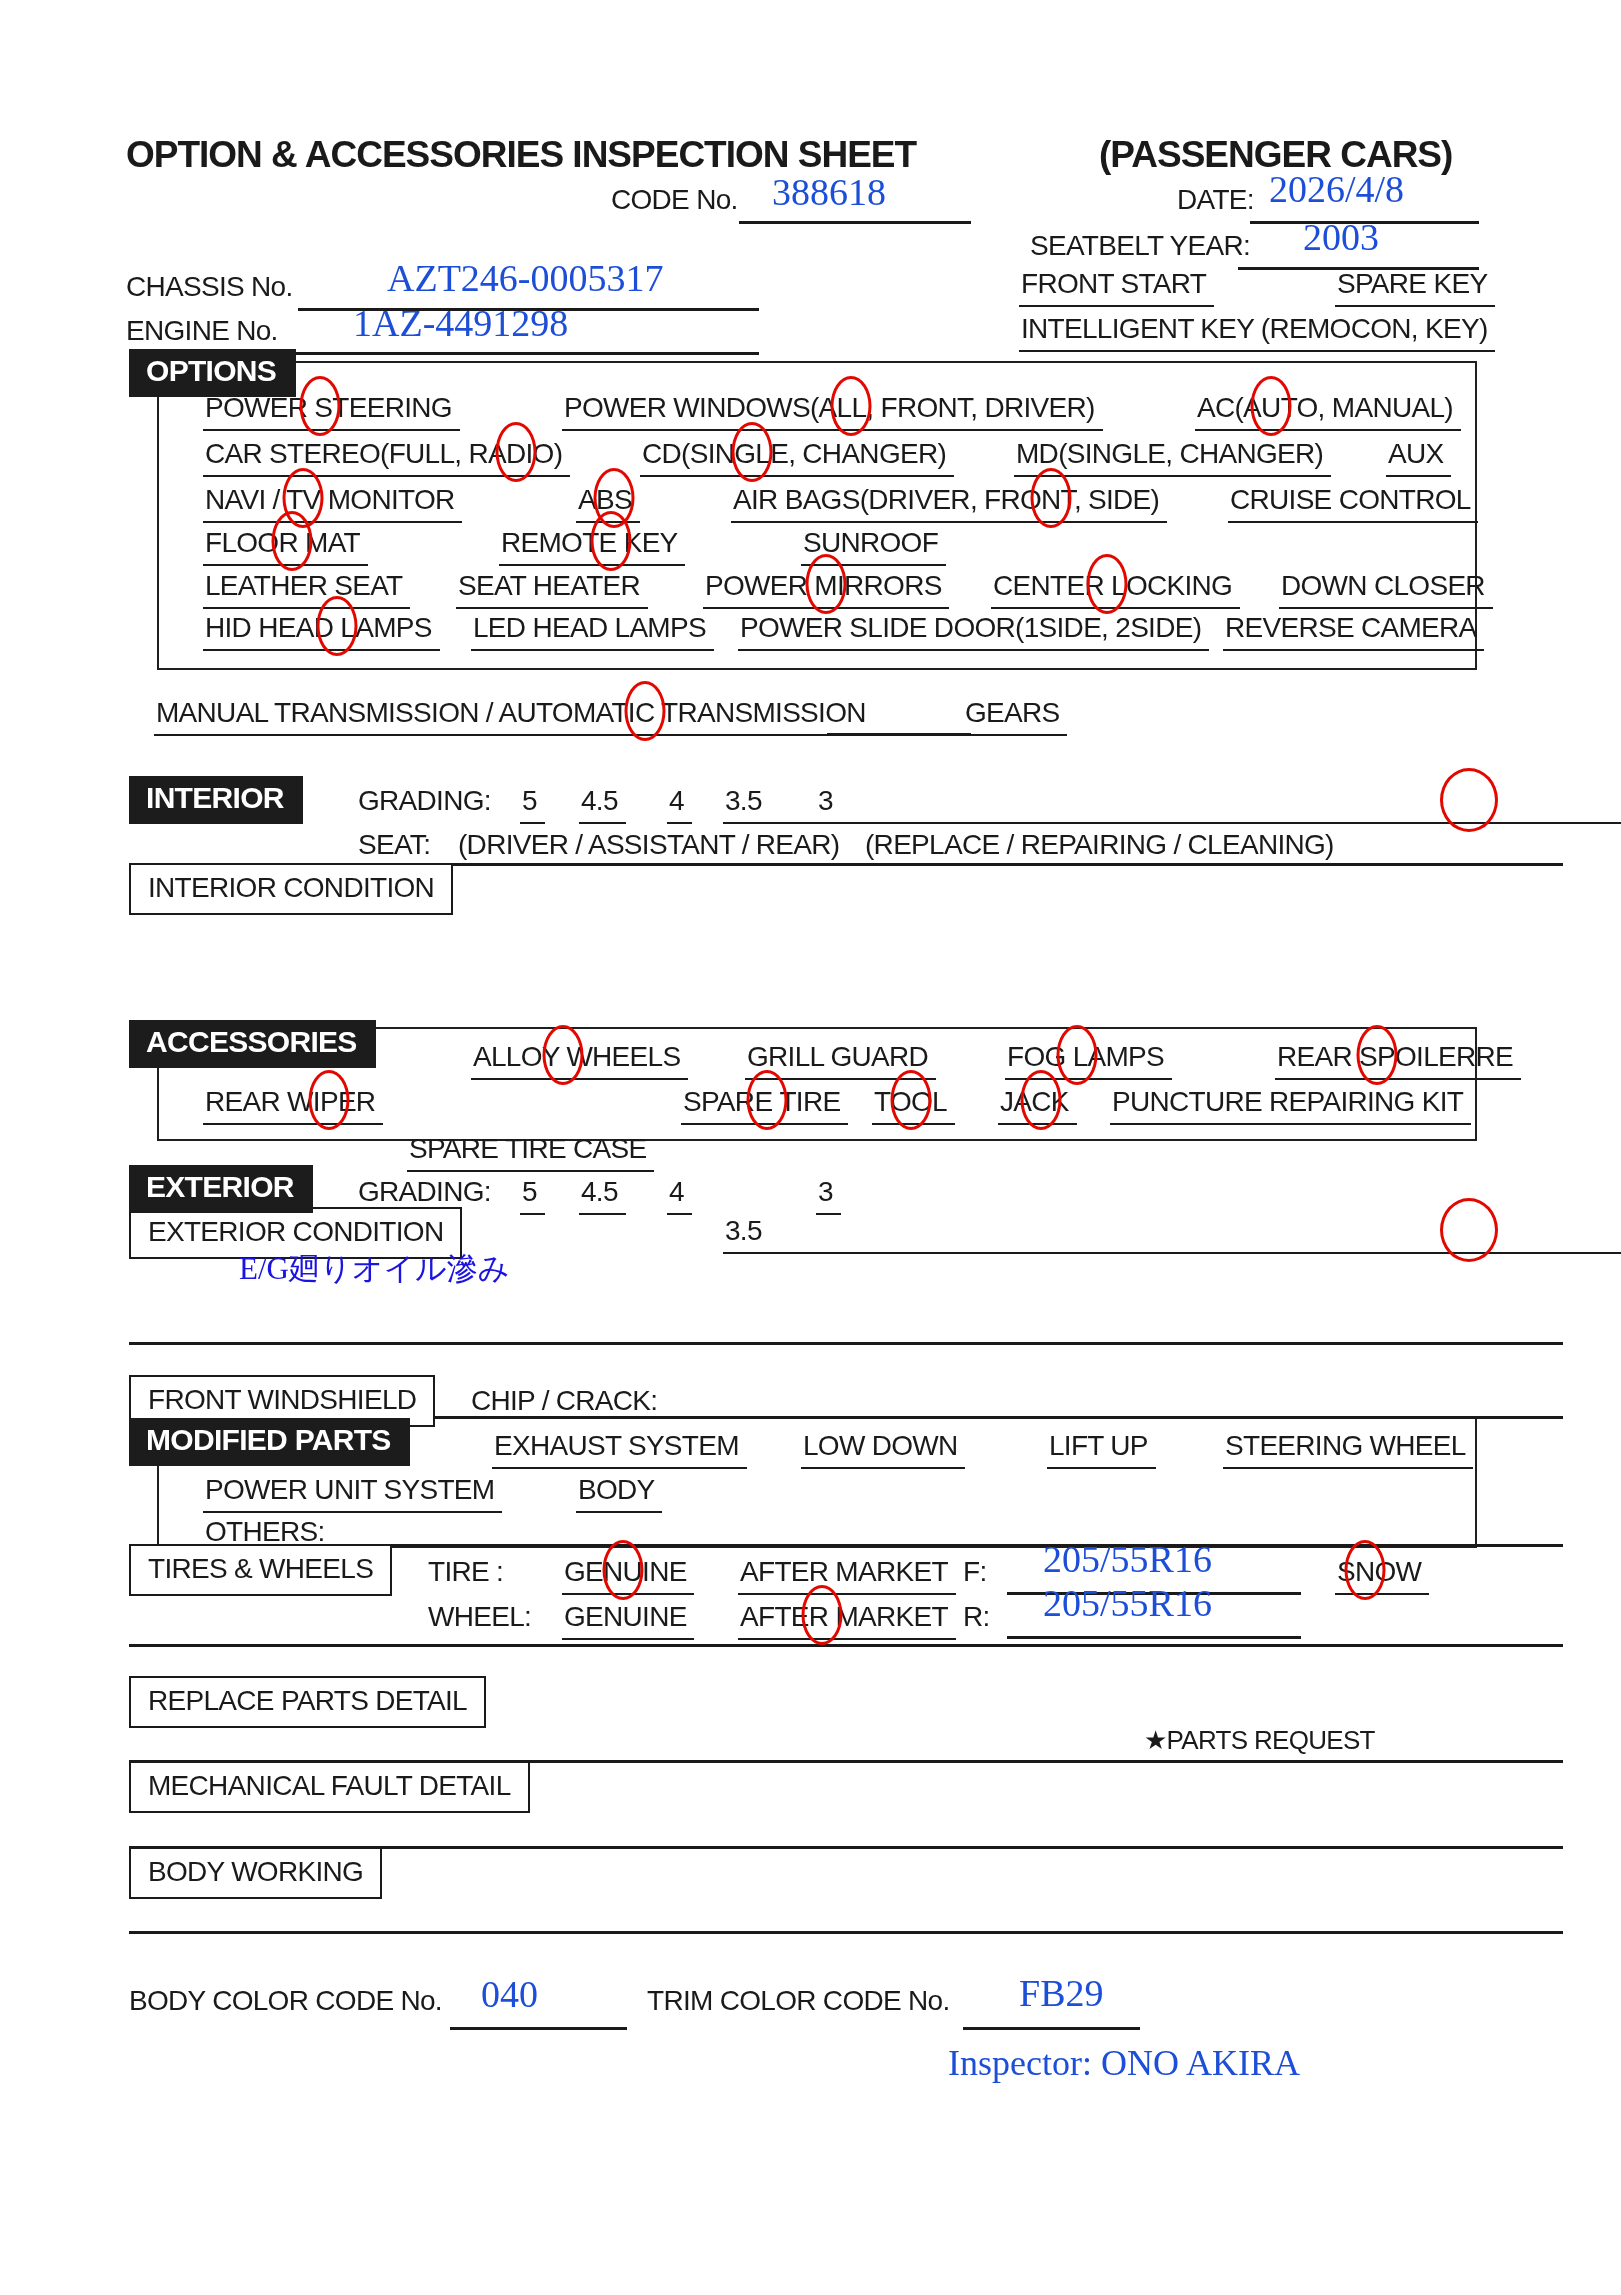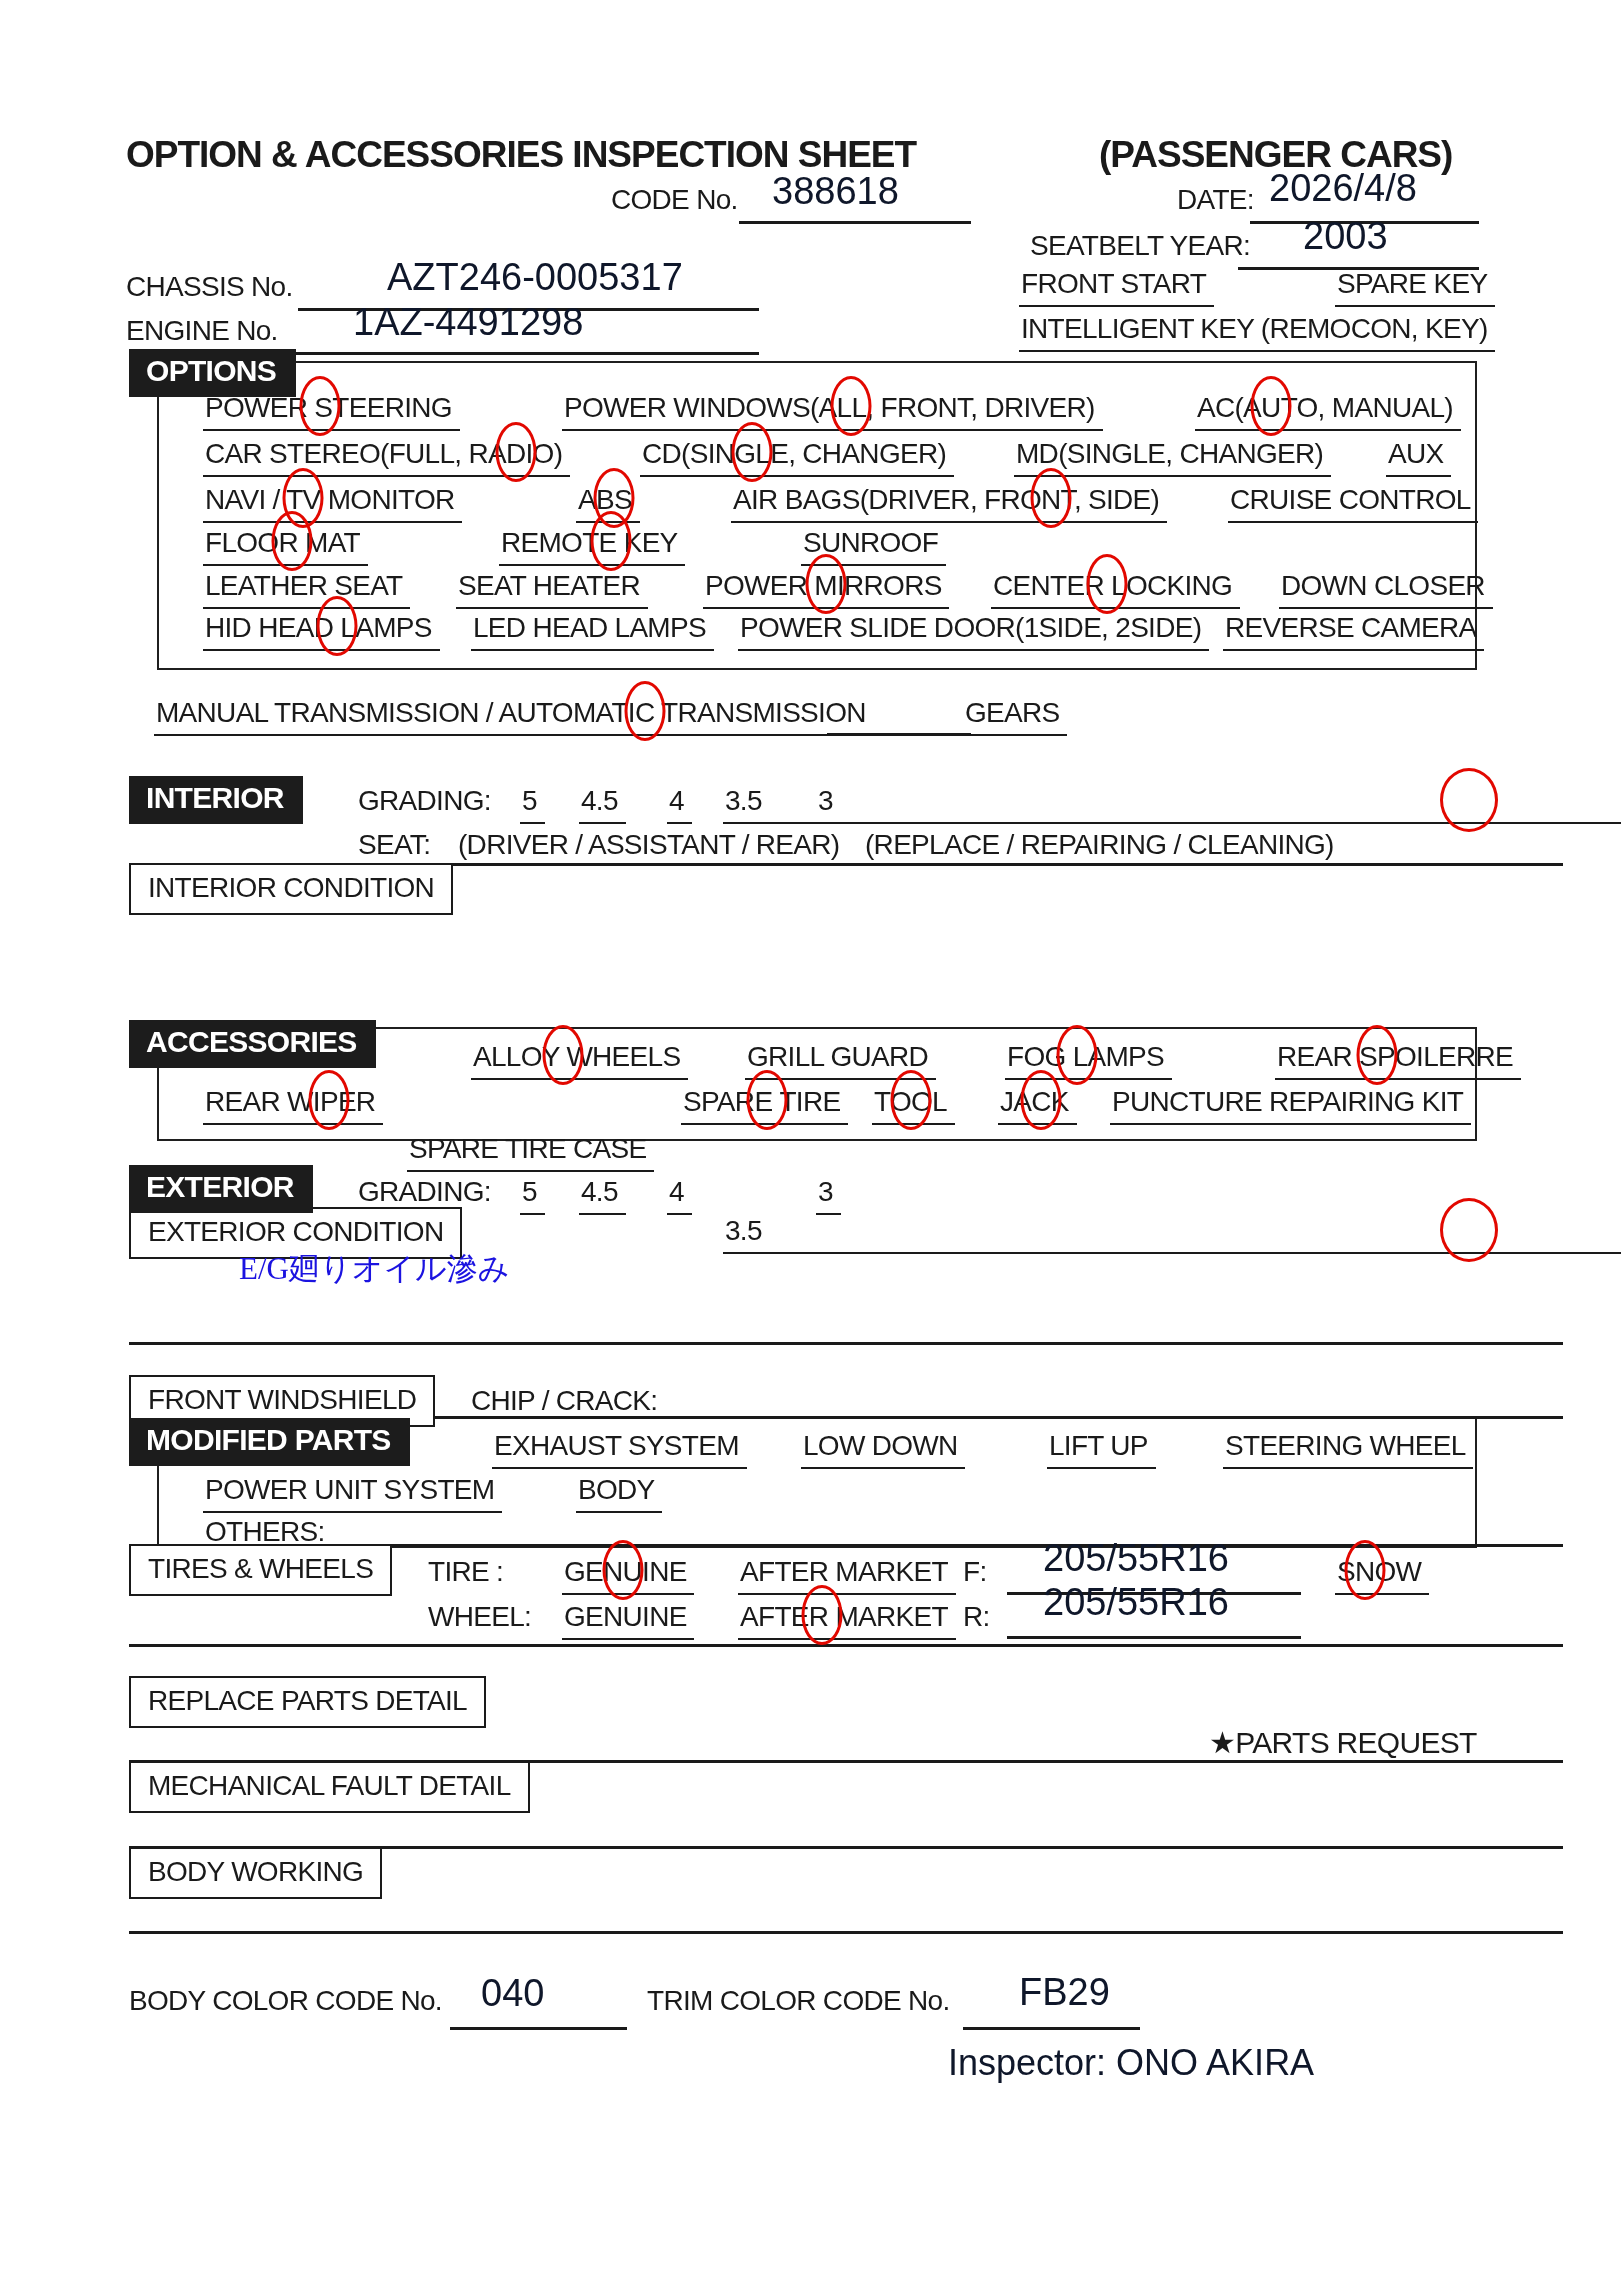--- a/index.html
+++ b/index.html
@@ -7,21 +7,21 @@
         font-family:"Liberation Sans",sans-serif;color:#1a1a1a;overflow:hidden;}
   .t{position:absolute;white-space:nowrap;font-size:28px;letter-spacing:-0.7px;z-index:2;}
   .u{border-bottom:2.6px solid #1a1a1a;padding:0 7.8px 5.2px 2px;}
   .title{font-size:37px;font-weight:700;letter-spacing:-1px;}
   .sec{position:absolute;background:#1c1c1c;color:#ffffff;font-weight:700;font-size:30px;
        padding:5.2px 19.6px 9.2px 17px;white-space:nowrap;z-index:3;letter-spacing:-0.7px;}
   .wbox{position:absolute;background:#fff;border:2.6px solid #1a1a1a;font-size:28px;letter-spacing:-0.7px;
         padding:6.5px 17px 9.2px;white-space:nowrap;z-index:2;}
   .rect{position:absolute;border:2.6px solid #1f1f1f;z-index:0;}
   .hl{position:absolute;background:#1a1a1a;height:2.6px;z-index:1;}
-  .blue{color:#0f172a;font-family:Liberation Sans, sans-serif;font-size:38px;letter-spacing:0;}
+  .blue{color:#1d4ed8;font-family:Liberation Serif, serif;font-size:38px;letter-spacing:0;}
   .big{font-size:36px;}
   .jp{color:#1b13e0;font-family:"Liberation Serif",serif;font-size:31px;letter-spacing:0;}
   .circ{position:relative;white-space:pre;}
   .circ::after{content:"";position:absolute;left:50%;top:44%;width:35px;height:54px;
        transform:translate(-50%,-50%);border:3.3px solid #e20800;border-radius:50%;pointer-events:none;}
   .circled{position:relative;}
   .circled::after{content:"";position:absolute;left:46%;top:40%;width:52px;height:58px;
        transform:translate(-50%,-50%);border:3.3px solid #e20800;border-radius:50%;pointer-events:none;}
 </style>
 </head>
@@ -162,21 +162,21 @@
 
   <div class="t" style="left:428px;top:1601px">WHEEL:</div>
   <div class="t u" style="left:562px;top:1601px">GENUINE</div>
   <div class="t u" style="left:738px;top:1601px">AFTE<span class="circ">R </span>MARKET</div>
   <div class="t" style="left:963px;top:1601px">R:</div>
   <div class="t blue" style="left:1043px;top:1581px">205/55R16</div>
   <div class="hl" style="left:1007px;top:1636px;width:294px"></div>
   <div class="hl" style="left:129px;top:1644px;width:1434px"></div>
 
   <div class="wbox" style="left:129px;top:1676px">REPLACE PARTS DETAIL</div>
-  <div class="t" style="left:1209px;top:1725px;font-size:30px">★PARTS REQUEST</div>
+  <div class="t" style="left:1144px;top:1725px;font-size:26px">★PARTS REQUEST</div>
 
   <div class="hl" style="left:129px;top:1760px;width:1434px"></div>
   <div class="wbox" style="left:129px;top:1761px">MECHANICAL FAULT DETAIL</div>
 
   <div class="hl" style="left:129px;top:1846px;width:1434px"></div>
   <div class="wbox" style="left:129px;top:1847px">BODY WORKING</div>
 
   <div class="hl" style="left:129px;top:1931px;width:1434px"></div>
 
   <div class="t" style="left:129px;top:1985px">BODY COLOR CODE No.</div>

